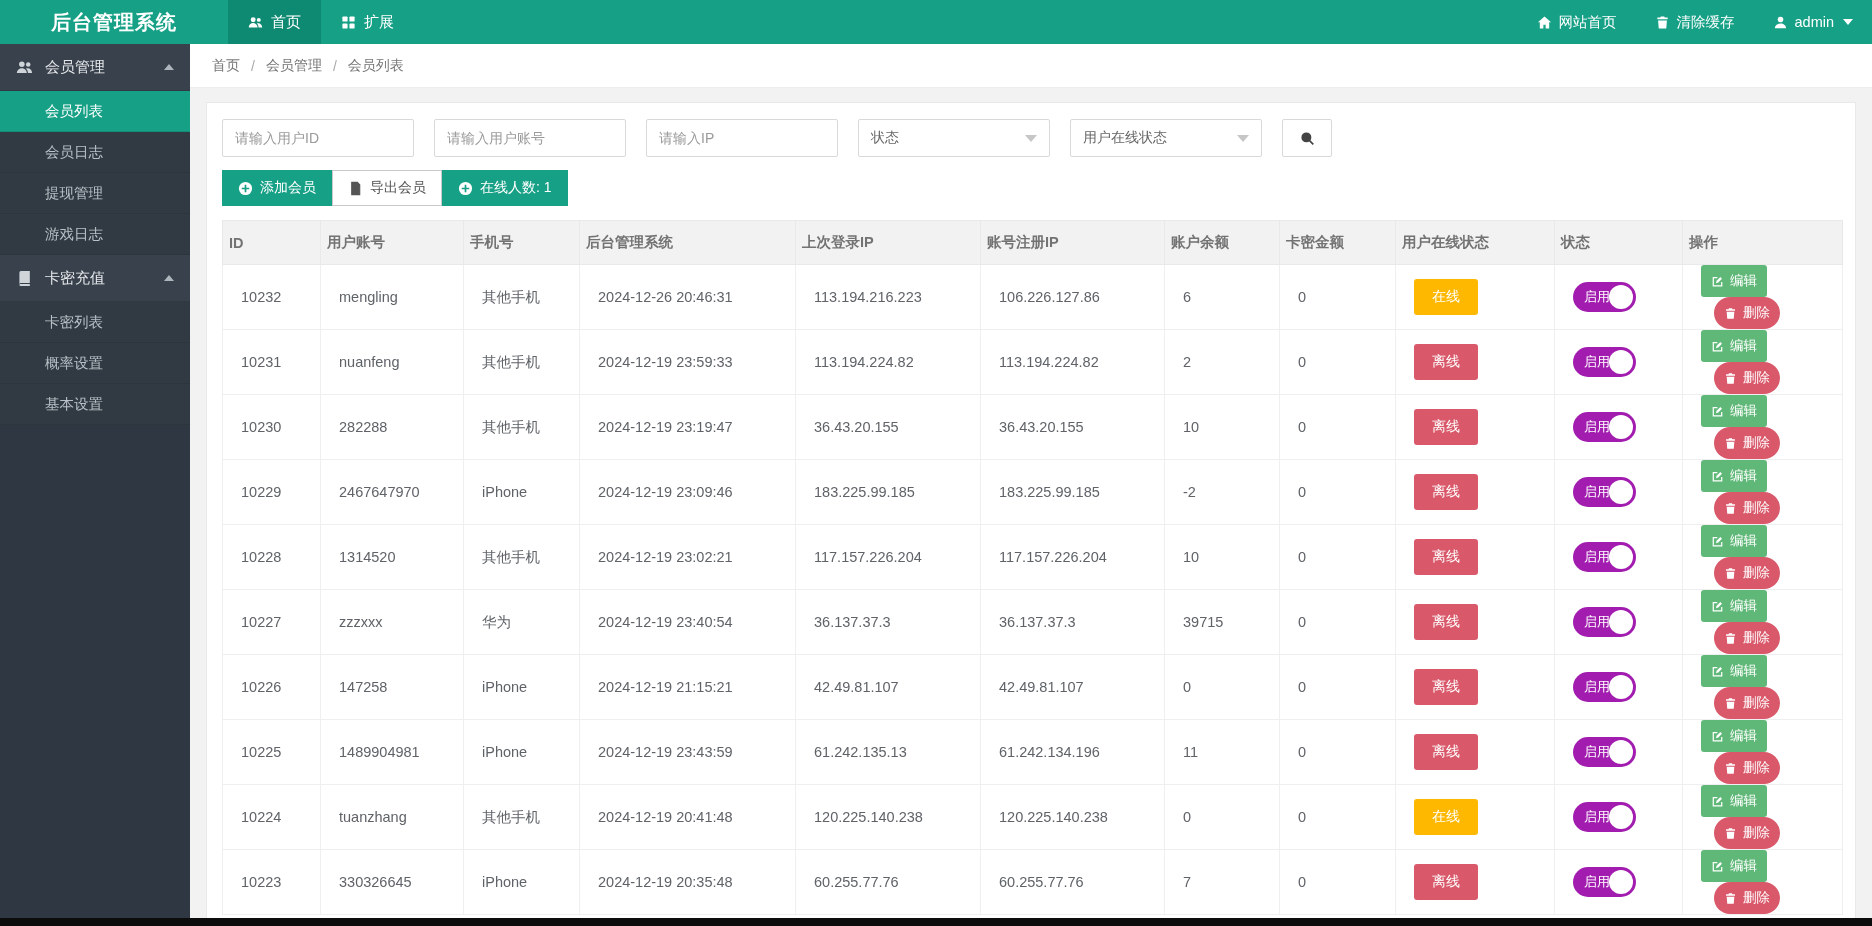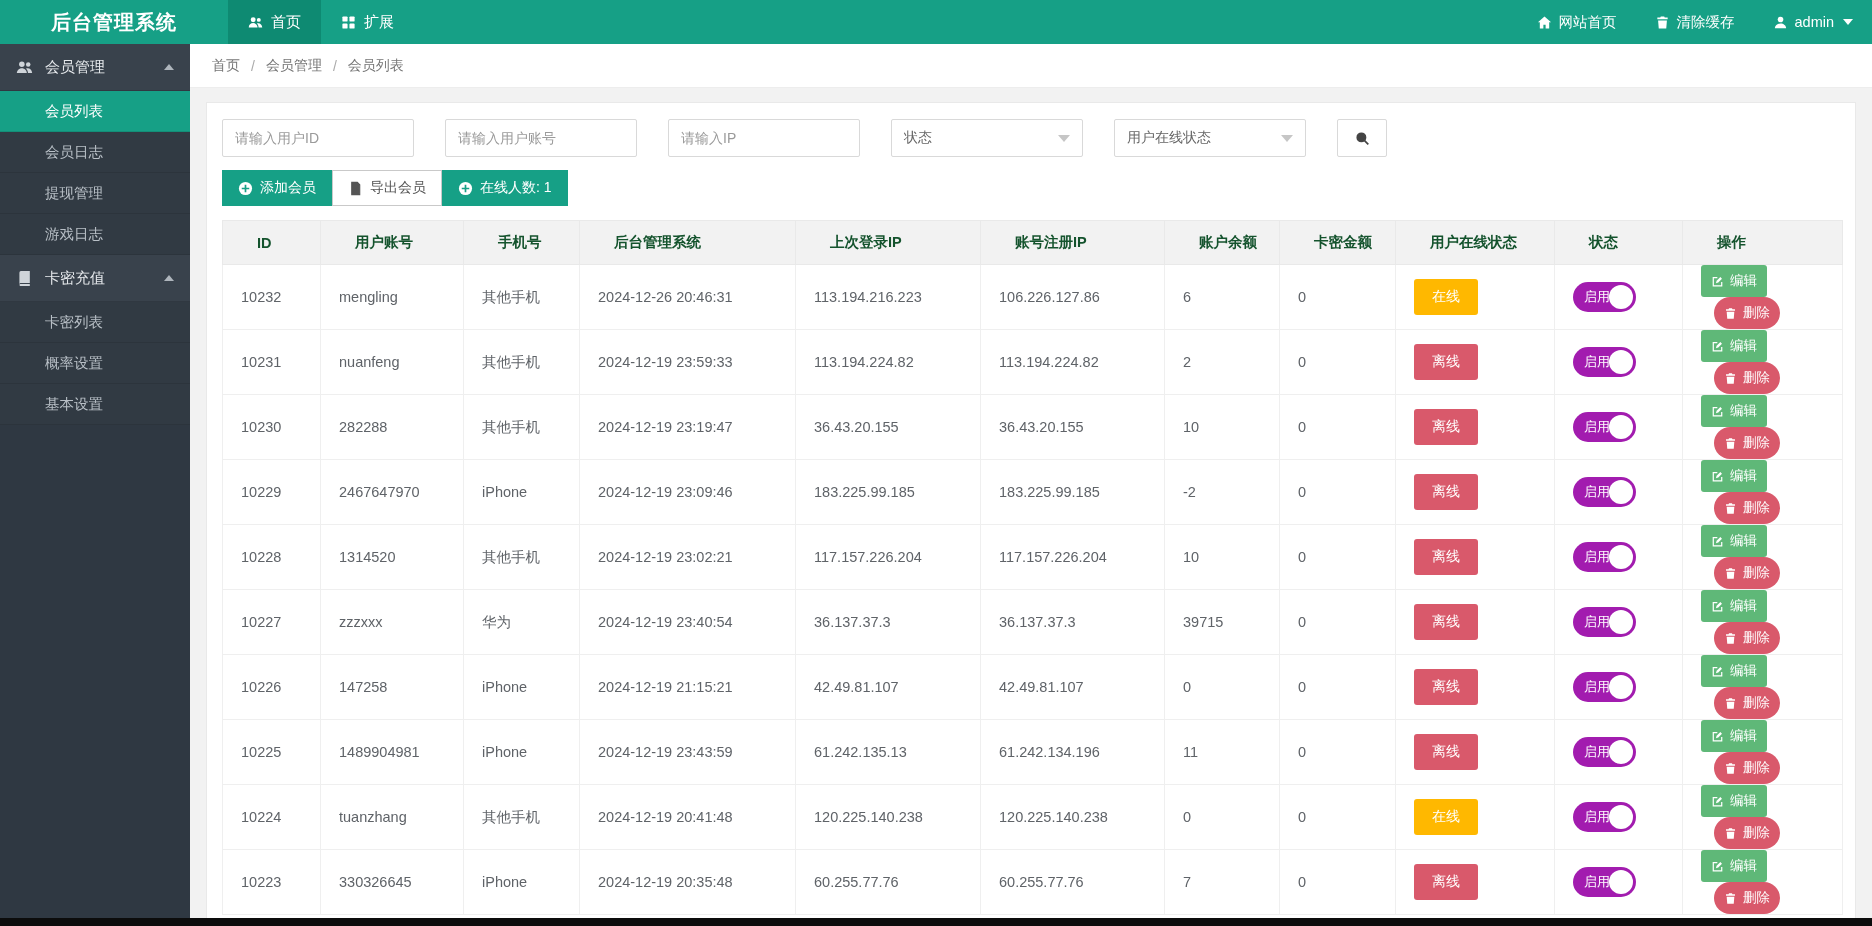--- a/index.html
+++ b/index.html
@@ -27,34 +27,34 @@
   .nav-sub.active { background:#16A086; color:#fff; }
 
   
   .content { position:absolute; left:190px; top:44px; right:0; bottom:0; }
   .breadcrumb-bar { height:44px; background:#fff; display:flex; align-items:center; padding:0 22px; font-size:14px; color:#767676; border-bottom:1px solid #ededed; }
   .crumb { color:#767676; cursor:pointer; }
   .crumb-sep { margin:0 11px; color:#aaa; }
 
   .card { margin:14px 16px 0 16px; background:#fff; border:1px solid #e9e9e9; padding:16px 15px 16px 15px; }
 
-  .filters { display:flex; gap:31px; }
+  .filters { display:flex; gap:20px; }
   .filter-input { width:192px; height:38px; border:1px solid #d9d9d9; border-radius:2px; padding:0 12px; font-size:14px; color:#333; outline:none; }
   .filter-input::placeholder { color:#9a9a9a; }
   .select { width:192px; height:38px; border:1px solid #d9d9d9; border-radius:2px; display:flex; align-items:center; justify-content:space-between; padding:0 12px; color:#666; font-size:14px; cursor:pointer; background:#fff; }
   .select .sel-caret { width:0; height:0; border-left:6px solid transparent; border-right:6px solid transparent; border-top:7px solid #c6c6c6; }
   .search-btn { width:50px; height:38px; background:#fff; border:1px solid #d9d9d9; border-radius:2px; display:flex; align-items:center; justify-content:center; cursor:pointer; color:#444; }
 
   .btn-bar { display:flex; margin-top:13px; }
   .btn { height:36px; display:inline-flex; align-items:center; gap:7px; padding:0 15px; font-size:14px; border:1px solid transparent; cursor:pointer; }
   .btn-teal { background:#16A086; color:#fff; }
   .btn-white { background:#fff; border:1px solid #c9c9c9; color:#555;gap:7px; }
 
   table.member { width:100%; border-collapse:collapse; table-layout:fixed; margin-top:14px; }
-  table.member th { background:#F2F2F2; height:44px; text-align:left; padding:0 0 0 34px; font-size:14.5px; color:#14532d; font-weight:bold; border:1px solid #e9e9e9; }
+  table.member th { background:#F2F2F2; height:44px; text-align:left; padding:0 0 0 6px; font-size:14.5px; color:#737373; font-weight:bold; border:1px solid #e9e9e9; }
   table.member td { height:57px; padding:0 0 0 18px; font-size:14.5px; color:#5f6368; border:1px solid #efefef; background:#fff; }
 
   .badge { display:inline-block; min-width:64px; text-align:center; padding:9px 0; border-radius:3px; color:#fff; font-size:14px; }
   .badge.online { background:#FFB800; }
   .badge.offline { background:#D9596B; }
 
   .switch { display:inline-flex; align-items:center; width:63px; height:30px; border-radius:15px; background:#a21caf; position:relative; color:#fff; font-size:13px; padding-left:11px; cursor:pointer; }
   .switch .knob { position:absolute; right:3px; top:3px; width:24px; height:24px; border-radius:50%; background:#fff; }
 
   .btn-sm { display:inline-flex; align-items:center; gap:6px; height:32px; padding:4px 10px; border-radius:3px; color:#fff; font-size:13.5px; border:none; cursor:pointer; }

